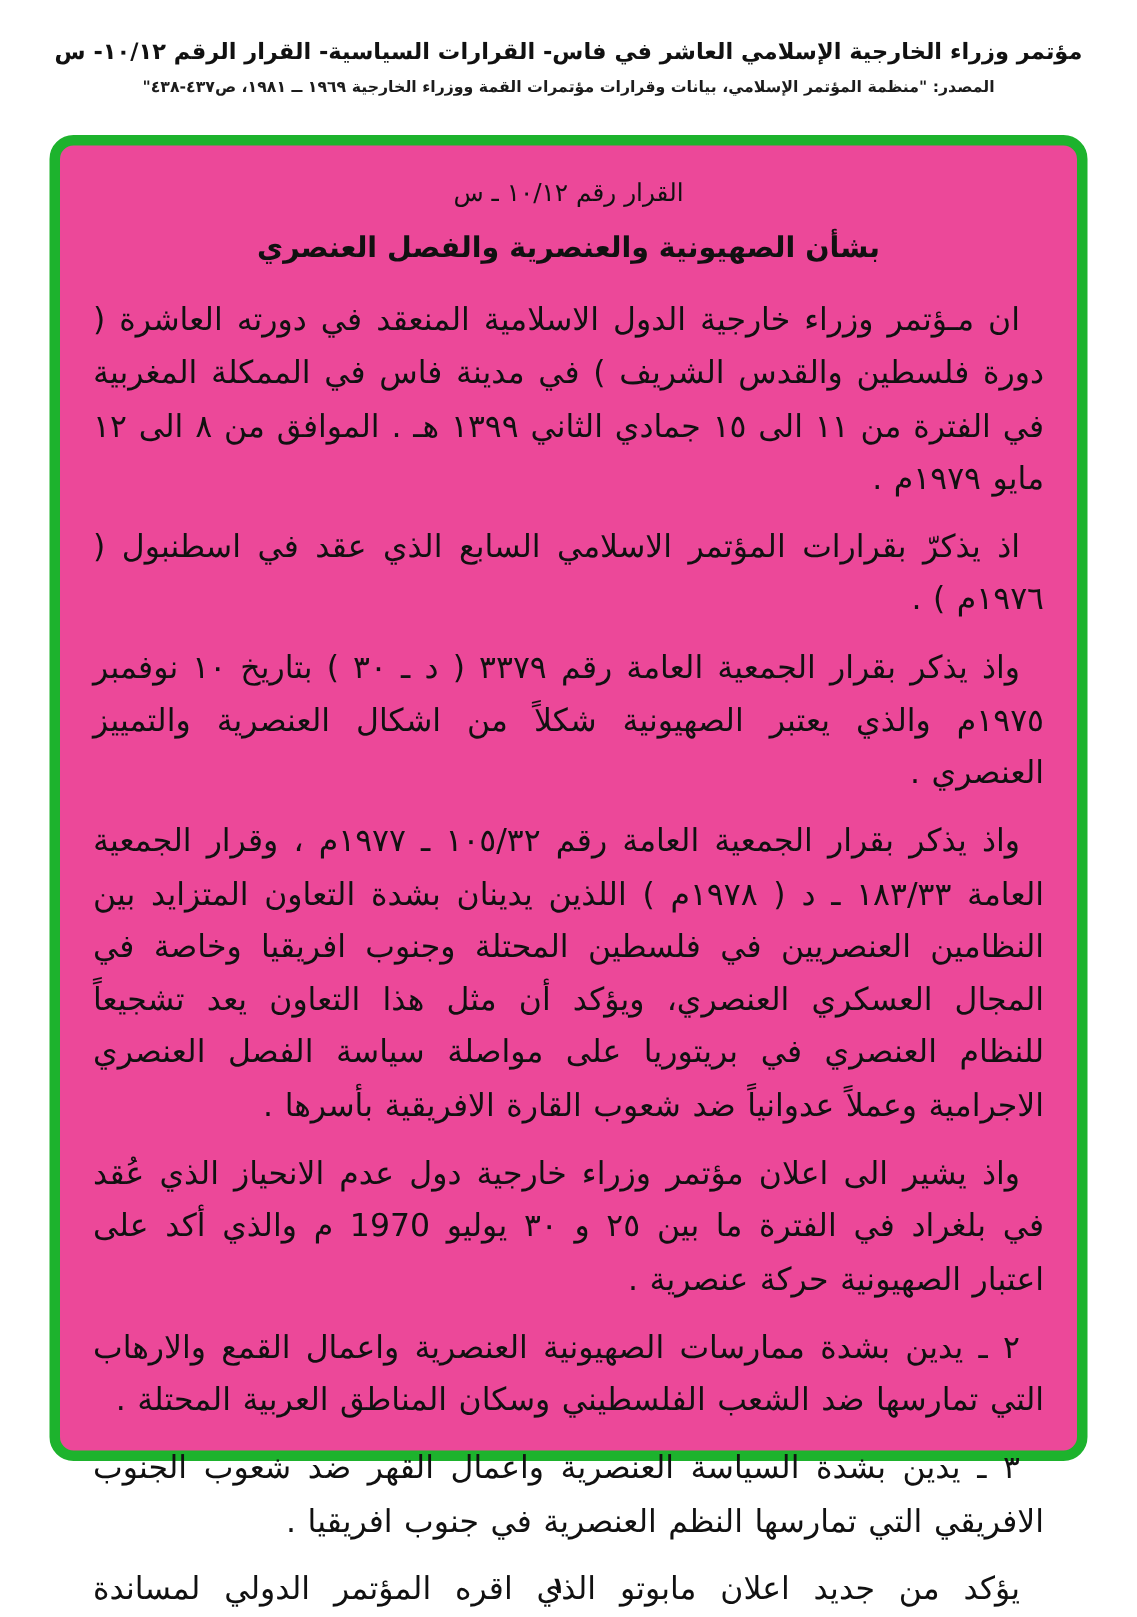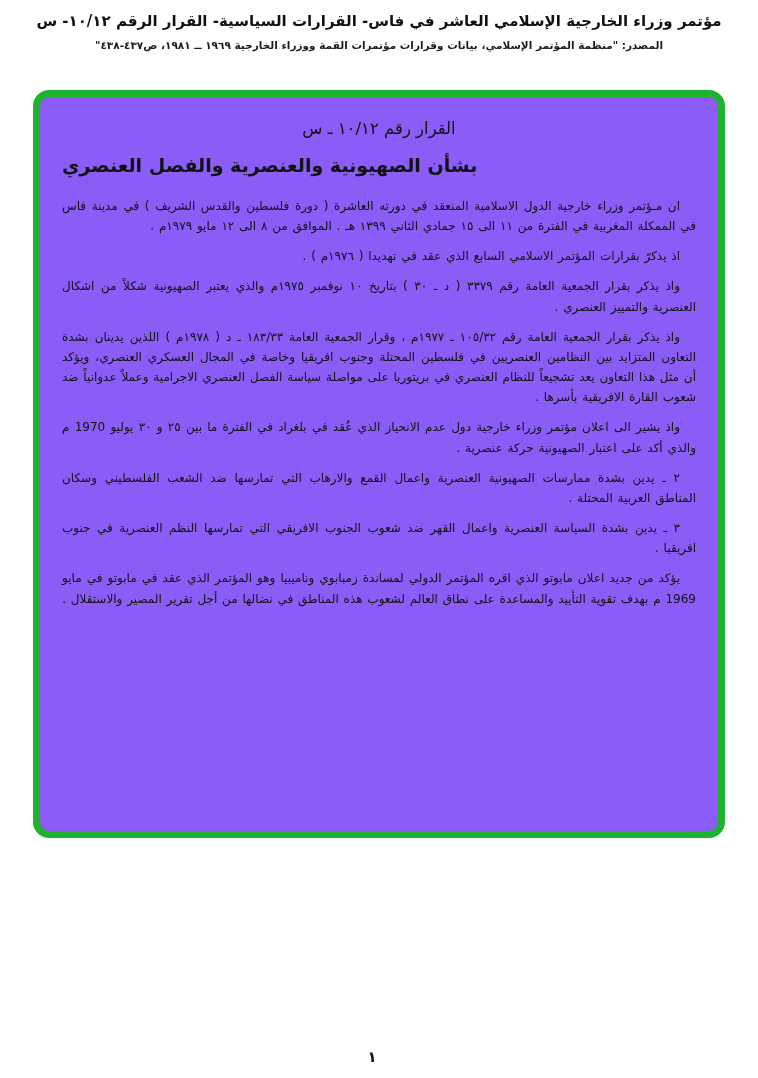--- a/index.html
+++ b/index.html
@@ -11,60 +11,60 @@
     width: 758px;
     height: 1078px;
     overflow: hidden;
     font-family: "DejaVu Sans", sans-serif;
     color: #111111;
     position: relative;
   }
   .page-header {
     direction: rtl;
     text-align: center;
-    padding-top: 11px;
+    padding-top: 24px;
   }
   .header-title {
     font-size: 15px;
     font-weight: bold;
     line-height: 1.4;
     letter-spacing: 0;
   }
   .header-source {
     font-size: 10.5px;
     font-weight: bold;
     margin-top: 7px;
     color: #1c1c1c;
   }
   .resolution-box {
     box-sizing: border-box;
     position: absolute;
     left: 33px;
     top: 90px;
     width: 692px;
-    height: 748px;
+    height: 884px;
     border: 7px solid #1db32d;
     border-radius: 16px;
-    background: #8b5cf6;
+    background: #ec4899;
     padding: 14px 22px 10px 22px;
     direction: rtl;
   }
   .doc-number {
     text-align: center;
     font-size: 16.5px;
     margin: 8px 0 0 0;
   }
   .doc-subject {
-    text-align: left;
+    text-align: center;
     font-size: 19px;
     font-weight: bold;
     margin: 16px 0 20px 0;
   }
   .doc-body p {
-    font-size: 12px;
+    font-size: 21px;
     line-height: 1.68;
     text-align: justify;
     text-indent: 16px;
     margin: 0 0 10px 0;
     word-spacing: 1px;
   }
   .page-number {
     position: absolute;
     left: 0;
     right: 14px;
@@ -81,21 +81,21 @@
 <div class="page-header">
   <div class="header-title">مؤتمر وزراء الخارجية الإسلامي العاشر في فاس- القرارات السياسية- القرار الرقم ١٠/١٢- س</div>
   <div class="header-source">المصدر: "منظمة المؤتمر الإسلامي، بيانات وقرارات مؤتمرات القمة ووزراء الخارجية ١٩٦٩ ــ ١٩٨١، ص٤٣٧-٤٣٨"</div>
 </div>
 
 <div class="resolution-box">
   <div class="doc-number">القرار رقم ١٠/١٢ ـ س</div>
   <div class="doc-subject">بشأن الصهيونية والعنصرية والفصل العنصري</div>
   <div class="doc-body">
     <p>ان مـؤتمر وزراء خارجية الدول الاسلامية المنعقد في دورته العاشرة ( دورة فلسطين والقدس الشريف ) في مدينة فاس في الممكلة المغربية في الفترة من ١١ الى ١٥ جمادي الثاني ١٣٩٩ هـ . الموافق من ٨ الى ١٢ مايو ١٩٧٩م .</p>
-    <p>اذ يذكرّ بقرارات المؤتمر الاسلامي السابع الذي عقد في تهديدا ( ١٩٧٦م ) .</p>
+    <p>اذ يذكرّ بقرارات المؤتمر الاسلامي السابع الذي عقد في اسطنبول ( ١٩٧٦م ) .</p>
     <p>واذ يذكر بقرار الجمعية العامة رقم ٣٣٧٩ ( د ـ ٣٠ ) بتاريخ ١٠ نوفمبر ١٩٧٥م والذي يعتبر الصهيونية شكلاً من اشكال العنصرية والتمييز العنصري .</p>
     <p>واذ يذكر بقرار الجمعية العامة رقم ١٠٥/٣٢ ـ ١٩٧٧م ، وقرار الجمعية العامة ١٨٣/٣٣ ـ د ( ١٩٧٨م ) اللذين يدينان بشدة التعاون المتزايد بين النظامين العنصريين في فلسطين المحتلة وجنوب افريقيا وخاصة في المجال العسكري العنصري، ويؤكد أن مثل هذا التعاون يعد تشجيعاً للنظام العنصري في بريتوريا على مواصلة سياسة الفصل العنصري الاجرامية وعملاً عدوانياً ضد شعوب القارة الافريقية بأسرها .</p>
     <p>واذ يشير الى اعلان مؤتمر وزراء خارجية دول عدم الانحياز الذي عُقد في بلغراد في الفترة ما بين ٢٥ و ٣٠ يوليو 1970 م والذي أكد على اعتبار الصهيونية حركة عنصرية .</p>
     <p>٢ ـ يدين بشدة ممارسات الصهيونية العنصرية واعمال القمع والارهاب التي تمارسها ضد الشعب الفلسطيني وسكان المناطق العربية المحتلة .</p>
     <p>٣ ـ يدين بشدة  السياسة العنصرية واعمال القهر ضد شعوب الجنوب الافريقي التي تمارسها النظم العنصرية في جنوب افريقيا .</p>
     <p>يؤكد من جديد اعلان مابوتو الذي اقره المؤتمر الدولي لمساندة زمبابوي وناميبيا وهو المؤتمر الذي عقد في مابوتو في مايو 1969 م بهدف تقوية التأييد والمساعدة على نطاق العالم لشعوب هذه المناطق في نضالها من أجل تقرير المصير والاستقلال .</p>
   </div>
 </div>
 
 <div class="page-number">١</div>

